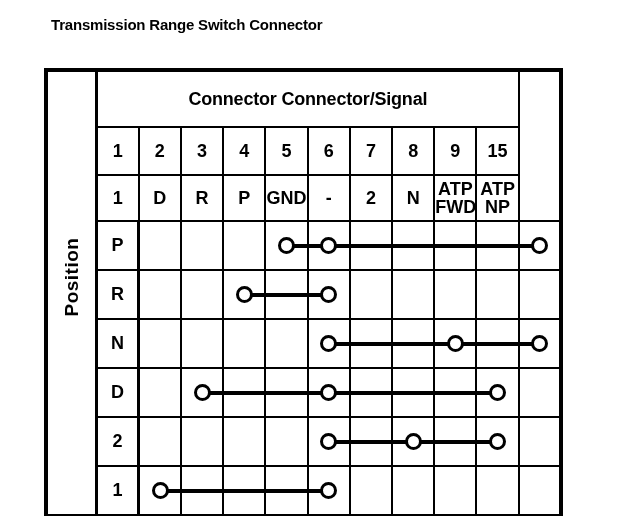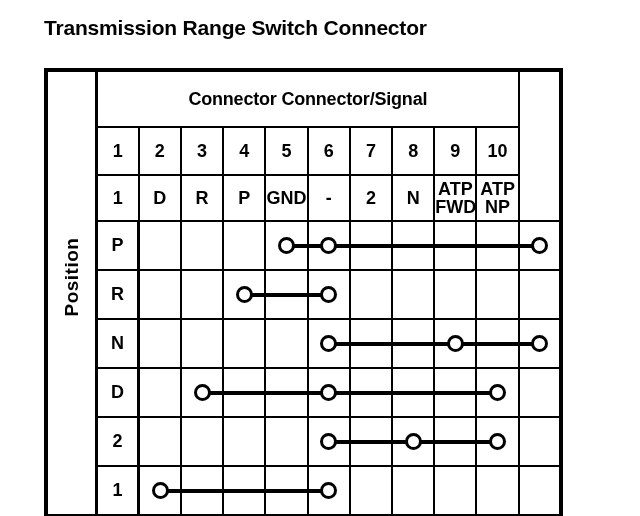--- a/index.html
+++ b/index.html
@@ -11,23 +11,23 @@
     width: 640px;
     height: 516px;
     position: relative;
     font-family: "Liberation Sans", sans-serif;
     color: #000000;
     overflow: hidden;
   }
 
   #page-title {
     position: absolute;
-    left: 44px;
+    left: 51px;
     top: 16px;
-    font-size: 21px;
+    font-size: 15px;
     font-weight: bold;
     letter-spacing: -0.2px;
     white-space: nowrap;
   }
 
   
   #chart-wrap {
     position: absolute;
     left: 44px;
     top: 68px;
@@ -137,21 +137,21 @@
         <tr class="num-row">
           <td class="col-term">1</td>
           <td class="col-term">2</td>
           <td class="col-term">3</td>
           <td class="col-term">4</td>
           <td class="col-term">5</td>
           <td class="col-term">6</td>
           <td class="col-term">7</td>
           <td class="col-term">8</td>
           <td class="col-term">9</td>
-          <td class="col-term">10</td>
+          <td class="col-term">15</td>
         </tr>
         <tr class="sig-row">
           <td class="col-term">
             <div>1</div>
           </td>
           <td class="col-term">
             <div>D</div>
           </td>
           <td class="col-term">
             <div>R</div>

